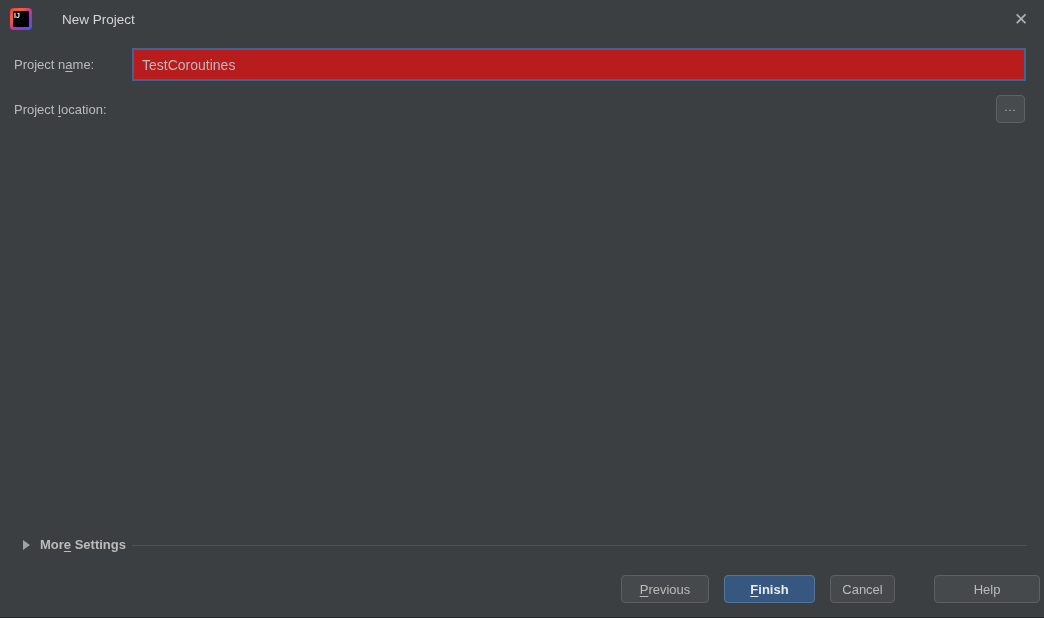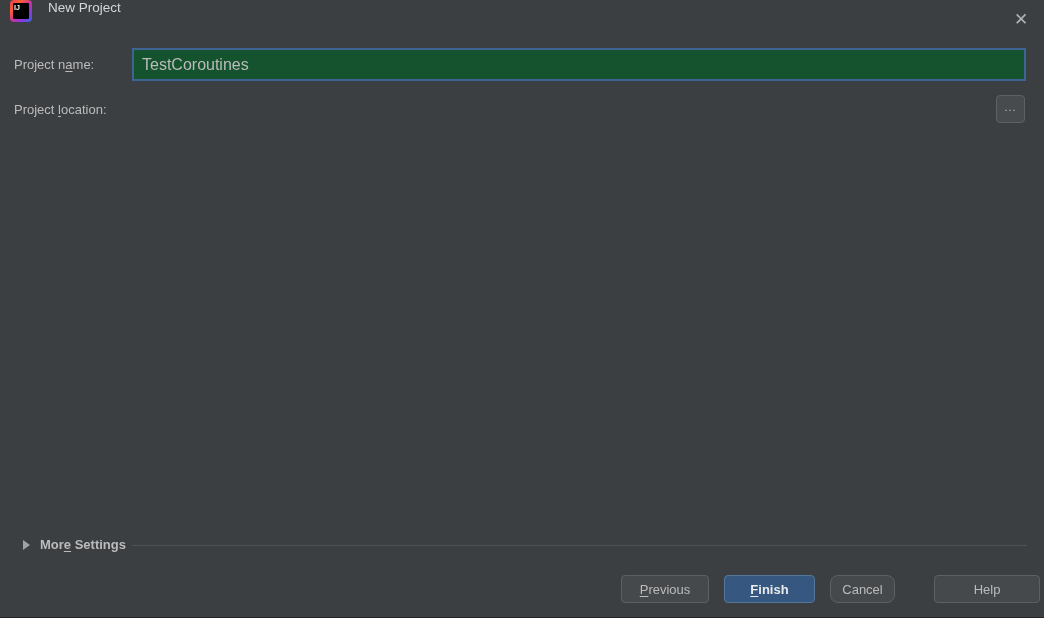--- a/index.html
+++ b/index.html
@@ -15,21 +15,23 @@
     overflow: hidden;
     border-bottom: 1px solid #242627;
   }
 
   
   .titlebar {
     position: absolute;
     top: 0; left: 0; right: 0;
     height: 38px;
     display: flex;
+    align-items: center;
     padding-left: 10px;
+    gap: 14px;
   }
   .app-icon {
     width: 22px; height: 22px;
     border-radius: 4px;
     background: linear-gradient(135deg, #e4404d 0%, #fc5d35 28%, #c12fb0 55%, #7a3ee8 78%, #2e6bd8 100%);
     position: relative;
     flex: 0 0 auto;
   }
   .app-icon .inner {
     position: absolute;
@@ -66,24 +68,24 @@
     position: absolute;
     left: 14px;
     color: #bbbbbb;
     white-space: nowrap;
     text-align: center;
   }
   .mn { text-decoration: underline; text-underline-offset: 2px; }
 
   .text-field {
     position: absolute;
-    background: #14532d;
+    background: #b91c1c;
     color: #bbbbbb;
     font-family: "Liberation Sans", "DejaVu Sans", sans-serif;
-    font-size: 16px;
+    font-size: 14px;
     padding: 6px 8px;
     outline: none;
   }
   #name-field {
     left: 132px; top: 48px;
     width: 894px; height: 33px;
     border: 2px solid #3e6494;
   }
   #location-field {
     left: 132px; top: 95px;
@@ -156,21 +158,21 @@
     user-select: none;
   }
   #btn-previous { left: 621px; width: 88px; }
   #btn-finish  {
     left: 724px; width: 91px;
     background: #365880;
     border: 1px solid #537699;
     color: #e8eaec;
     font-weight: bold;
   }
-  #btn-cancel  { left: 830px; width: 65px; border-radius: 8px; }
+  #btn-cancel  { left: 830px; width: 65px; }
   #btn-help    { left: 934px; width: 106px; }
 </style>
 </head>
 <body>
 
 <div class="dialog">
 
   <div class="titlebar">
     <div class="app-icon">
       <div class="inner">IJ</div>

